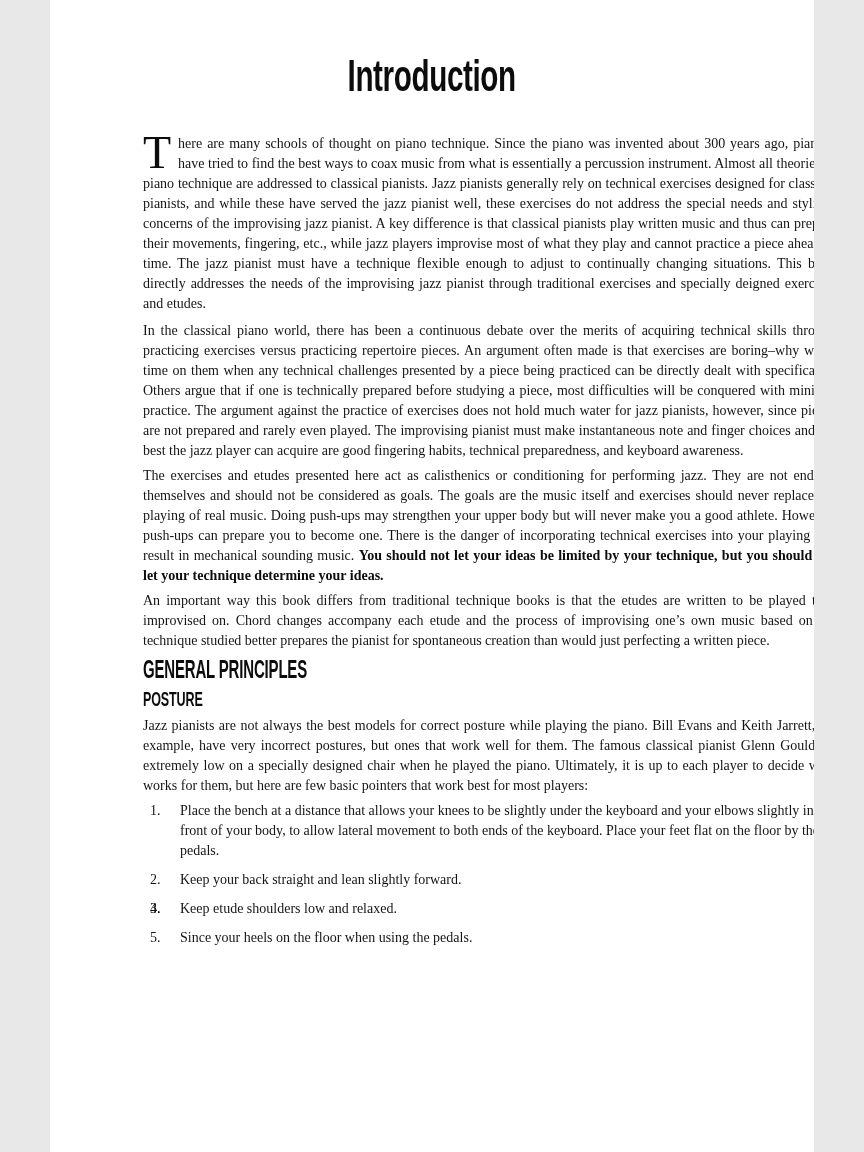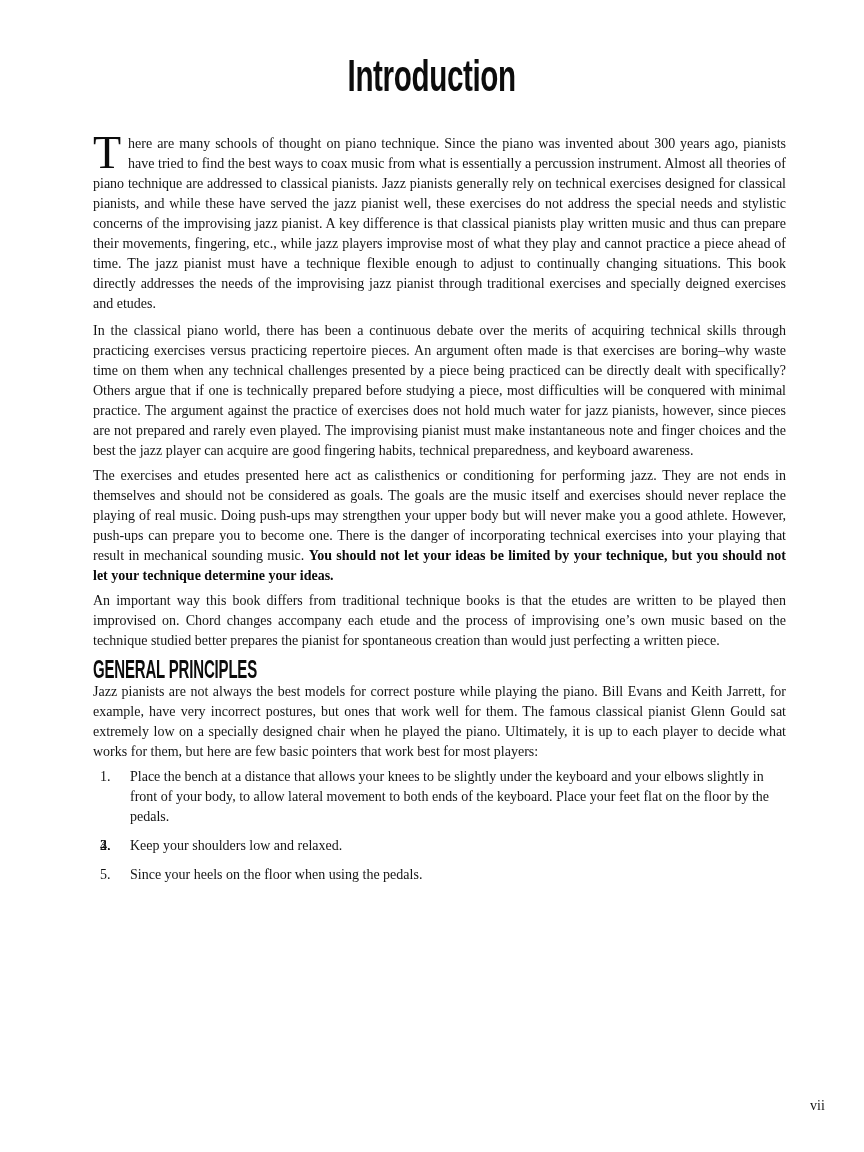--- a/index.html
+++ b/index.html
@@ -1,18 +1,18 @@
 <!DOCTYPE html>
 <html><head>
 <meta charset="utf-8">
 <style>
   html,body{margin:0;padding:0;background:#e8e8e8;}
   .page{
     position:relative;
-    width:864px;height:1152px;
+    width:764px;height:1152px;
     margin:0 auto;
     background:#ffffff;
     font-family:"Liberation Serif", serif;
     color:#141414;
     overflow:hidden;
   }
   
   .title-wrap{
     position:absolute;top:56px;left:0;width:100%;
     margin:0;text-align:center;
@@ -101,28 +101,31 @@
     <p class="body">In the classical piano world, there has been a continuous debate over the merits of acquiring technical skills through practicing exercises versus practicing repertoire pieces. An argument often made is that exercises are boring–why waste time on them when any technical challenges presented by a piece being practiced can be directly dealt with specifically? Others argue that if one is technically prepared before studying a piece, most difficulties will be conquered with minimal practice. The argument against the practice of exercises does not hold much water for jazz pianists, however, since pieces are not prepared and rarely even played. The improvising pianist must make instantaneous note and finger choices and the best the jazz player can acquire are good fingering habits, technical preparedness, and keyboard awareness.</p>
 
     <p class="body"><span>The exercises and etudes presented here act as calisthenics or conditioning for performing jazz. They are not ends in themselves and should not be considered as goals. The goals are the music itself and exercises should never replace the playing of real music. Doing push-ups may strengthen your upper body but will never make you a good athlete. However, push-ups can prepare you to become one. There is the danger of incorporating technical exercises into your playing that result in mechanical sounding music. </span><b>You should not let your ideas be limited by your technique, but you should not let your technique determine your ideas.</b></p>
 
     <p class="body">An important way this book differs from traditional technique books is that the etudes are written to be played then improvised on. Chord changes accompany each etude and the process of improvising one’s own music based on the technique studied better prepares the pianist for spontaneous creation than would just perfecting a written piece.</p>
 
     <h2 class="h-gp">
       <span class="inner">GENERAL PRINCIPLES</span>
     </h2>
 
+    <h3 class="h-post">
+      <span class="inner">POSTURE</span>
+    </h3>
 
     <p class="body"><span>Jazz pianists are not always the best models for </span><span class="em">correct</span><span> posture while playing the piano. Bill Evans and Keith Jarrett, for example, have very </span><span class="em">incorrect</span><span> postures, but ones that work well for them. The famous classical pianist Glenn Gould sat extremely low on a specially designed chair when he played the piano. Ultimately, it is up to each player to decide what works for them, but here are few basic pointers that work best for most players:</span></p>
 
     <ul class="plist">
       <li><span class="num">1.</span><span>Place the bench at a distance that allows your knees to be slightly under the keyboard and your elbows slightly in front of your body, to allow lateral movement to both ends of the keyboard. Place your feet flat on the floor by the pedals.</span></li>
-      <li><span class="num">2.</span></li>
+      <li><span class="num">2.</span><span>Keep your back straight and lean slightly forward.</span></li>
       <li><span class="num">3.</span></li>
-      <li><span class="num">4.</span><span>Keep your shoulders low and relaxed.</span></li>
+      <li><span class="num">4.</span><span>Keep etude shoulders low and relaxed.</span></li>
       <li><span class="num">5.</span><span>Since your heels on the floor when using the pedals.</span></li>
     </ul>
 
   </div>
 
   <div class="folio">vii</div>
 
 </div>
 
 </body></html>

